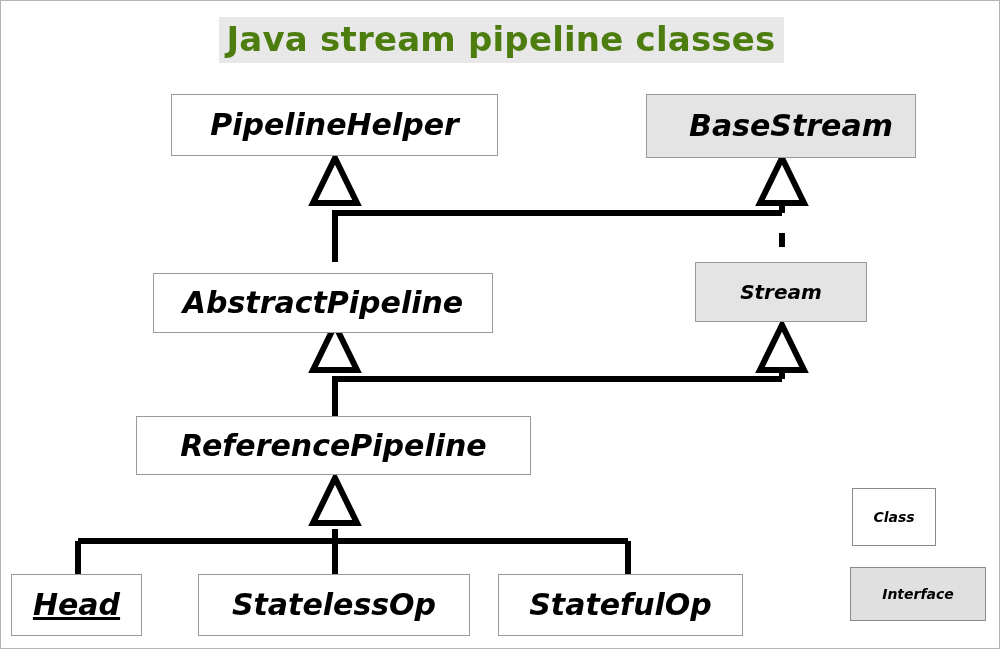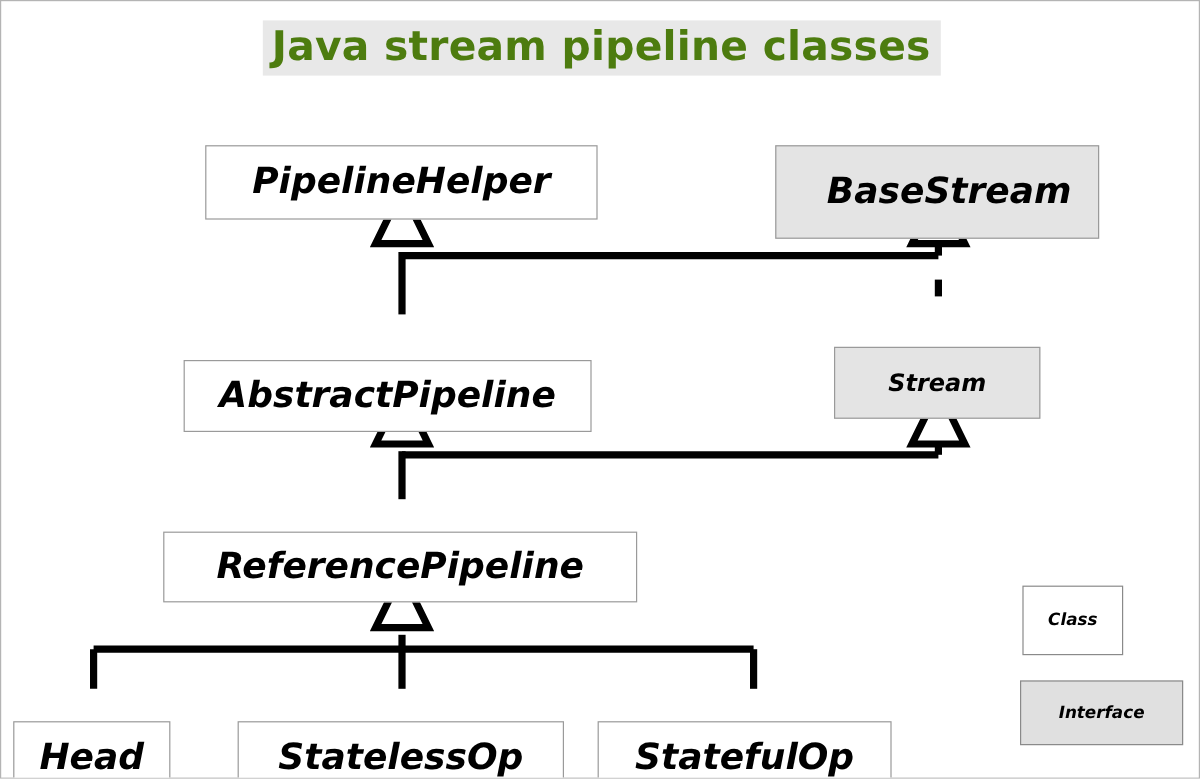--- a/index.html
+++ b/index.html
@@ -50,21 +50,20 @@
     border: 1px solid #9a9a9a;
     display: flex;
     align-items: center;
     justify-content: center;
     font-family: "DejaVu Sans", "Liberation Sans", sans-serif;
     font-weight: bold;
     font-style: italic;
     color: #000000;
     white-space: nowrap;
     line-height: 1;
-    margin-top: 27px;
   }
   .node.kind-class {
     background: #ffffff;
   }
   .node.kind-interface {
     background: #e4e4e4;
   }
   .legend-node {
     position: absolute;
     box-sizing: border-box;
@@ -129,37 +128,37 @@
   </svg>
 
   <div class="diagram-title">
     <span>Java stream pipeline classes</span>
   </div>
 
   <div class="node kind-class" style="left:170px; top:93px; width:327px; height:62px; font-size:30px;">
     <span>PipelineHelper</span>
   </div>
 
-  <div class="node kind-interface" style="left:645px; top:93px; width:270px; height:78px; font-size:30px;padding-left:20px;">
+  <div class="node kind-interface" style="left:645px; top:93px; width:270px; height:64px; font-size:30px;padding-left:20px;">
     <span>BaseStream</span>
   </div>
 
   <div class="node kind-class" style="left:152px; top:272px; width:340px; height:60px; font-size:30px;">
     <span>AbstractPipeline</span>
   </div>
 
   <div class="node kind-interface" style="left:694px; top:261px; width:172px; height:60px; font-size:20px;">
     <span>Stream</span>
   </div>
 
   <div class="node kind-class" style="left:135px; top:415px; width:395px; height:59px; font-size:30px;">
     <span>ReferencePipeline</span>
   </div>
 
-  <div class="node kind-class" style="left:10px; top:573px; width:131px; height:62px; font-size:30px;">
+  <div class="node kind-class" style="left:10px; top:573px; width:131px; height:62px; font-size:30px;text-decoration:underline;">
     <span>Head</span>
   </div>
 
   <div class="node kind-class" style="left:197px; top:573px; width:272px; height:62px; font-size:30px;">
     <span>StatelessOp</span>
   </div>
 
   <div class="node kind-class" style="left:497px; top:573px; width:245px; height:62px; font-size:30px;font-style:italic;">
     <span>StatefulOp</span>
   </div>

